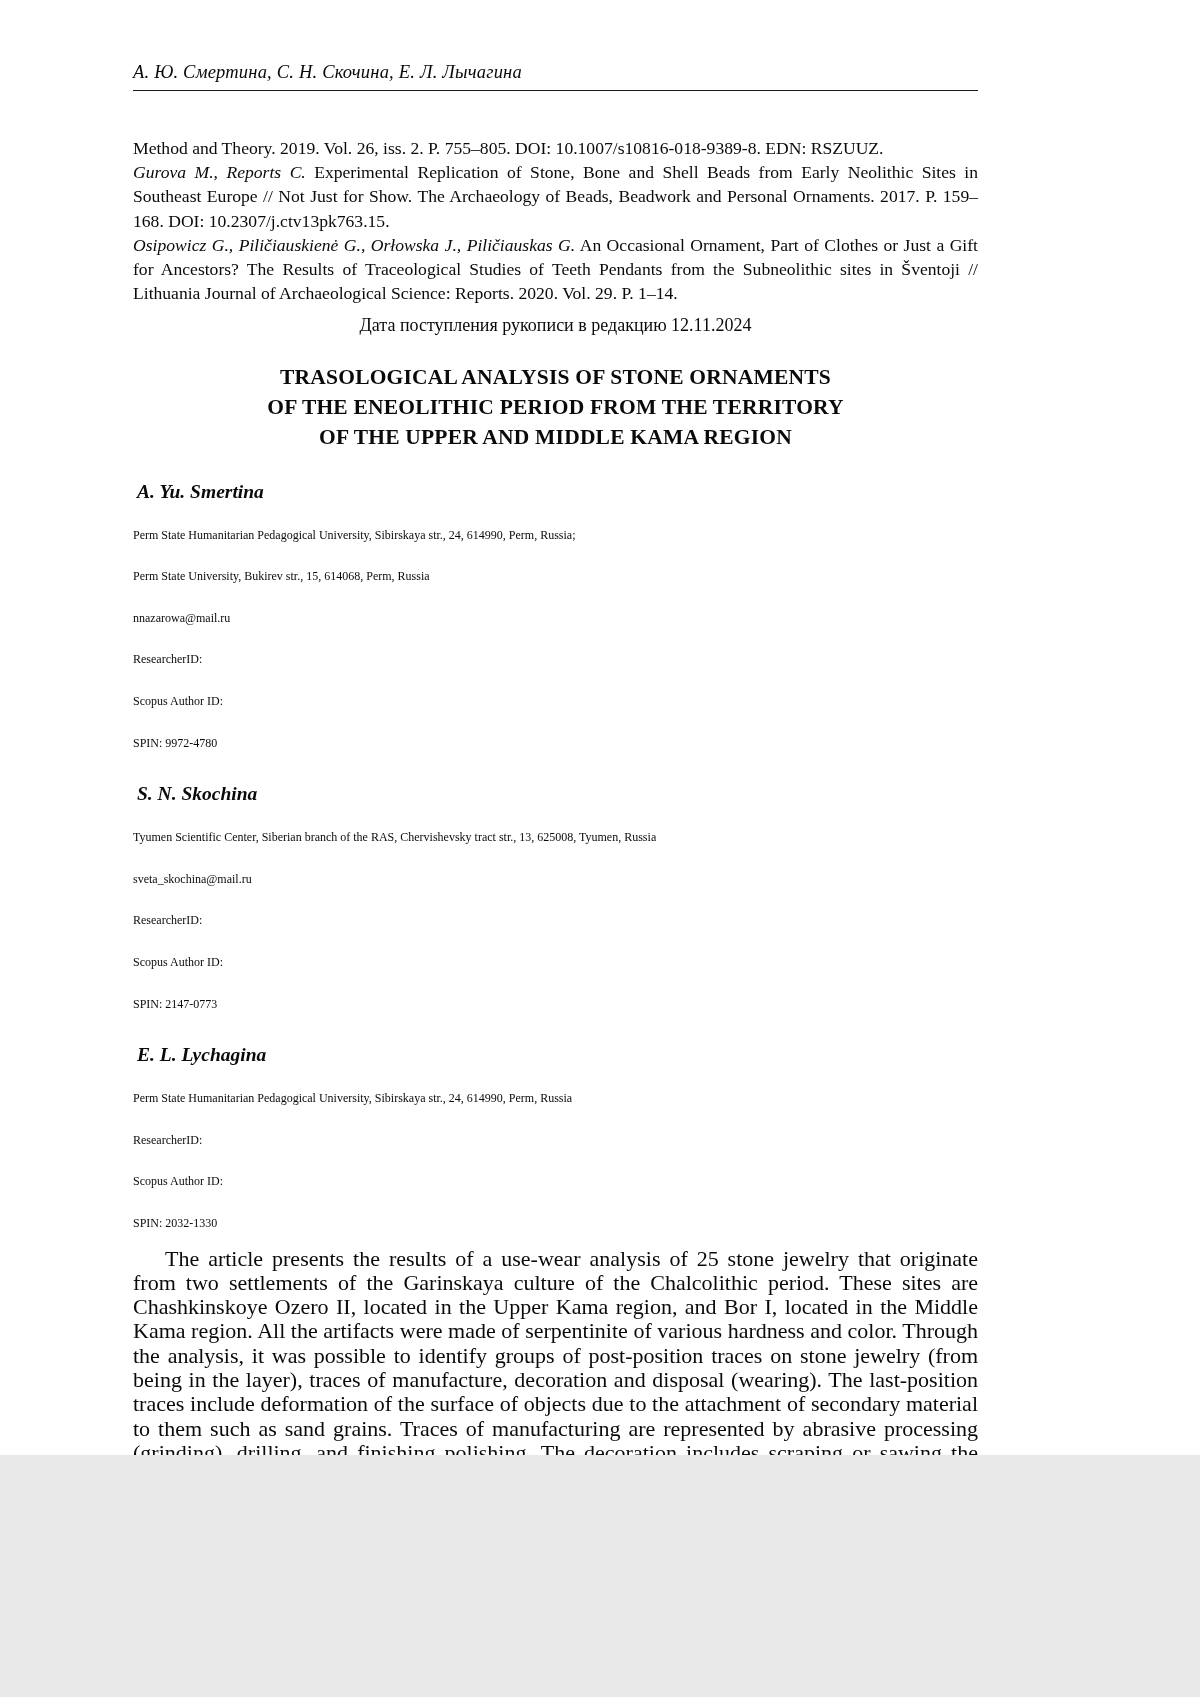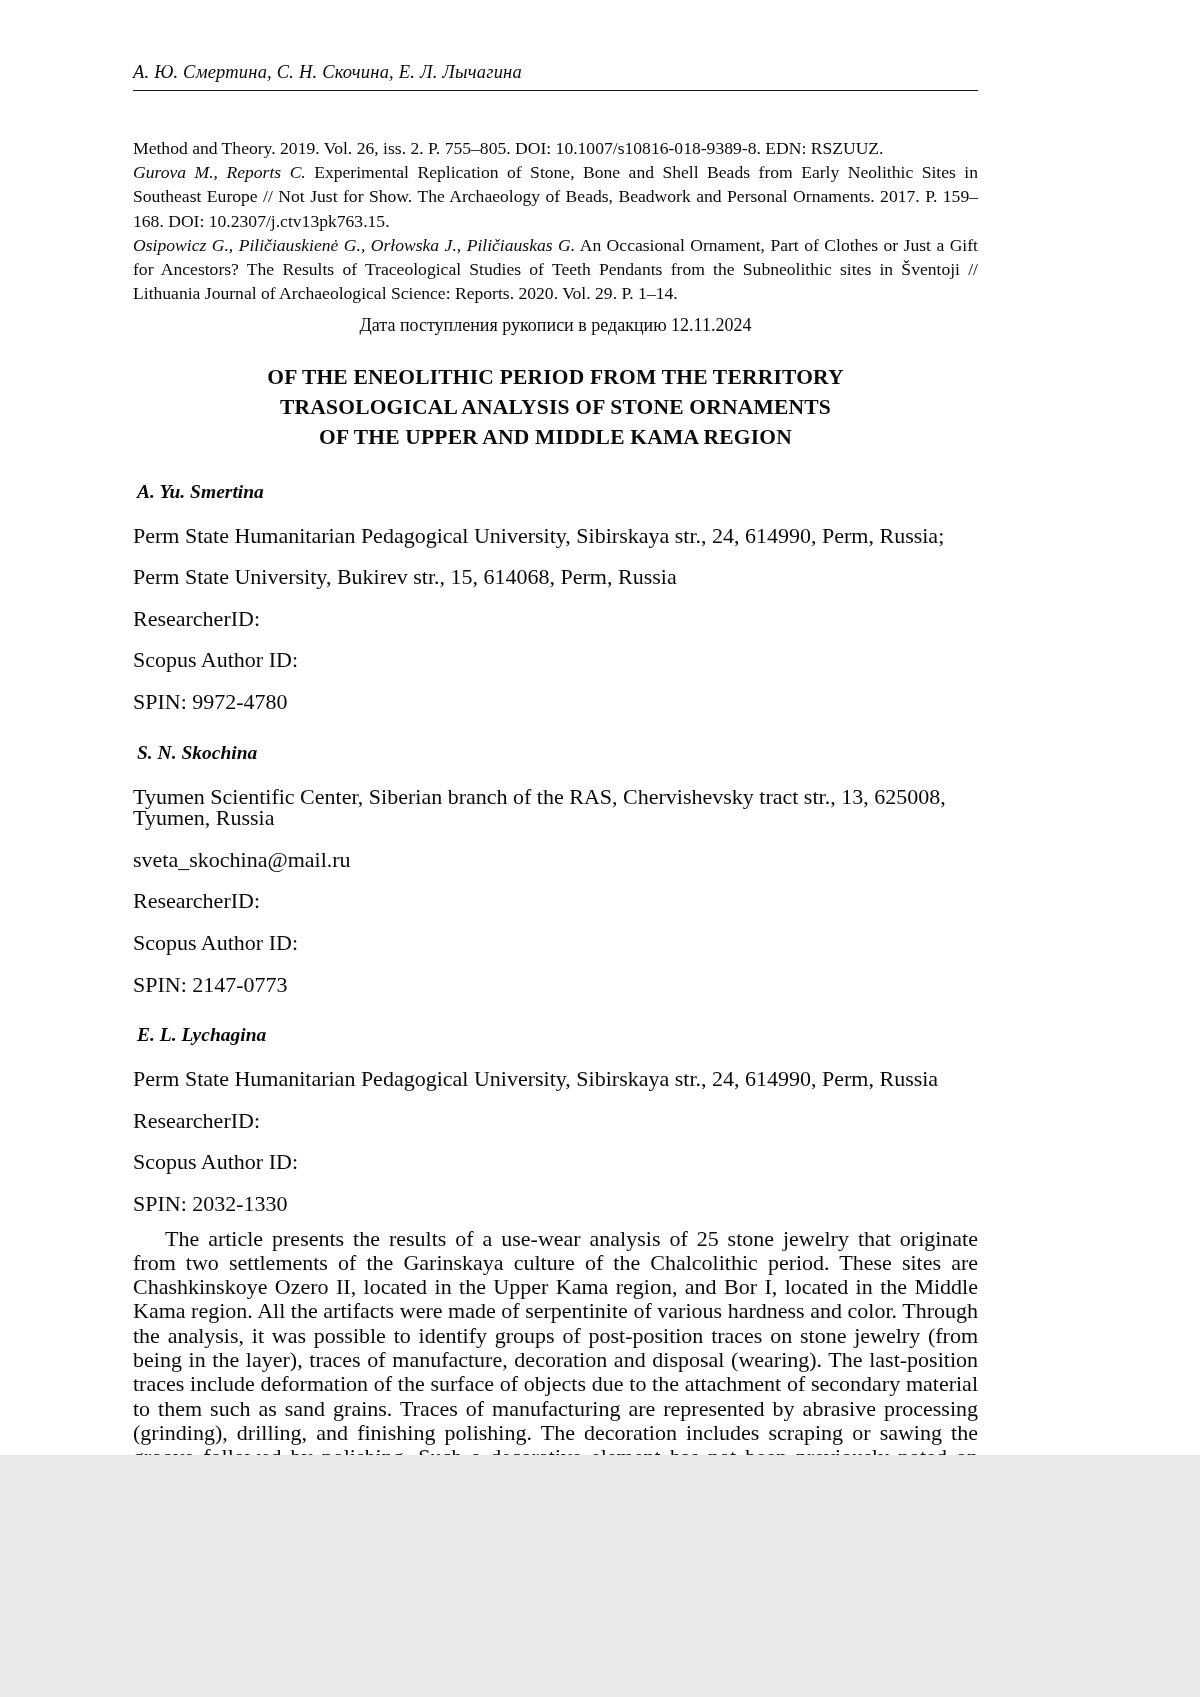--- a/index.html
+++ b/index.html
@@ -60,21 +60,21 @@
   }
   .author-section { margin-top: 27px; }
   .author-name {
     font-weight: bold;
     font-style: italic;
     font-size: 19.5px;
     line-height: 26px;
     margin: 0 0 7px 4px;
   }
   .author-line {
-    font-size: 22px;
+    font-size: 12px;
     line-height: 21.6px;
     margin-top: 20px;
   }
   .abstract {
     margin: 12px 0 0 0;
     text-align: justify;
     text-indent: 32px;
     font-size: 22px;
     line-height: 24.3px;
   }
@@ -115,29 +115,30 @@
 
     <p class="ref"><span class="italic"></span><span>Method and Theory. 2019. Vol. 26, iss. 2. P. 755–805. DOI: 10.1007/s10816-018-9389-8. EDN: RSZUUZ.</span></p>
 
     <p class="ref"><span class="italic">Gurova M., Reports C.</span><span> Experimental Replication of Stone, Bone and Shell Beads from Early Neolithic Sites in Southeast Europe // Not Just for Show. The Archaeology of Beads, Beadwork and Personal Ornaments. 2017. P. 159–168. DOI: 10.2307/j.ctv13pk763.15.</span></p>
 
     <p class="ref"><span class="italic">Osipowicz G., Piličiauskienė G., Orłowska J., Piličiauskas G.</span><span> An Occasional Ornament, Part of Clothes or Just a Gift for Ancestors? The Results of Traceological Studies of Teeth Pendants from the Subneolithic sites in Šventoji // Lithuania Journal of Archaeological Science: Reports. 2020. Vol. 29. P. 1–14.</span></p>
 
     <p class="received-date">Дата поступления рукописи в редакцию 12.11.2024</p>
 
     <h1 class="article-title">
+      <div>TRASOLOGICAL ANALYSIS OF STONE ORNAMENTS</div>
       <div>OF THE ENEOLITHIC PERIOD FROM THE TERRITORY</div>
-      <div>TRASOLOGICAL ANALYSIS OF STONE ORNAMENTS</div>
       <div>OF THE UPPER AND MIDDLE KAMA REGION</div>
     </h1>
 
     <div class="author-section">
       <div class="author-name">A. Yu. Smertina</div>
       <div class="author-line">Perm State Humanitarian Pedagogical University, Sibirskaya str., 24, 614990, Perm, Russia;</div>
       <div class="author-line">Perm State University, Bukirev str., 15, 614068, Perm, Russia</div>
+      <div class="author-line">nnazarowa@mail.ru</div>
       <div class="author-line">ResearcherID:</div>
       <div class="author-line">Scopus Author ID:</div>
       <div class="author-line">SPIN: 9972-4780</div>
     </div>
 
     <div class="author-section">
       <div class="author-name">S. N. Skochina</div>
       <div class="author-line">Tyumen Scientific Center, Siberian branch of the RAS, Chervishevsky tract str., 13, 625008, Tyumen, Russia</div>
       <div class="author-line">sveta_skochina@mail.ru</div>
       <div class="author-line">ResearcherID:</div>

